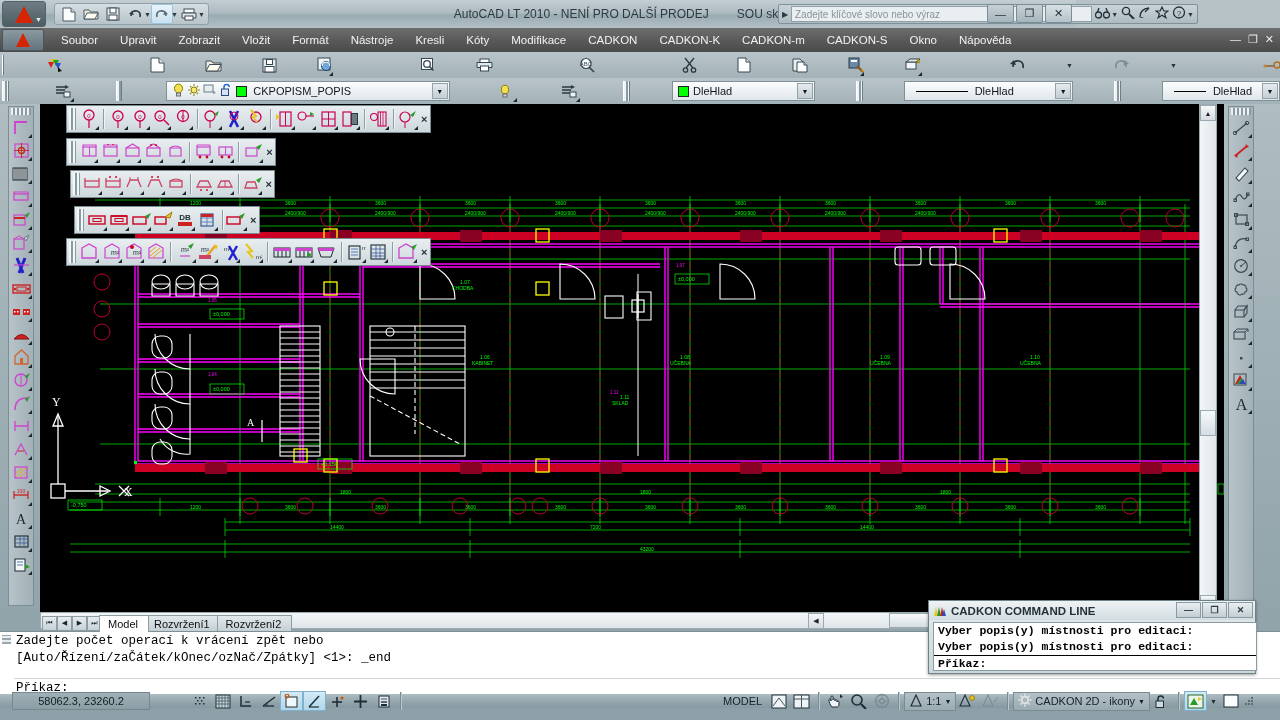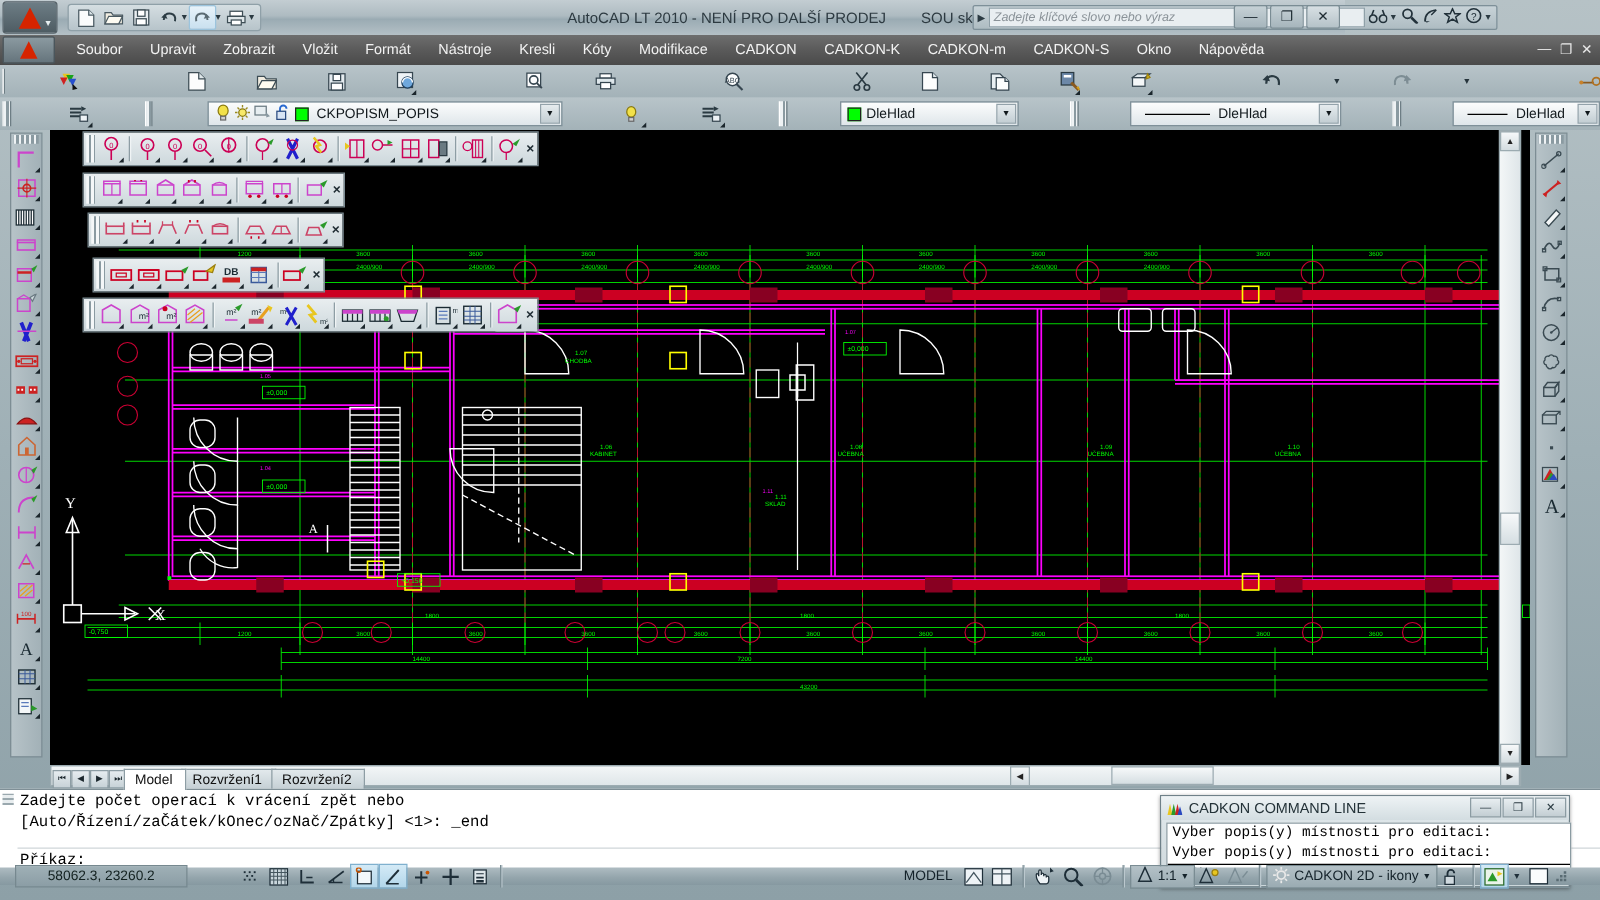--- a/index.html
+++ b/index.html
@@ -60,21 +60,21 @@
 
   .srchbox {
     position: absolute; left: 778px; top: 4px; width: 420px; height: 20px;
     background: linear-gradient(180deg,#c8d3d8,#aebcc2);
     border: 1px solid #7e9099; border-radius: 2px;
     display: flex; align-items: center;
   }
   .srch-caret { width: 12px; text-align:center; font-size: 8px; color:#2b3a42; }
   .srch-input {
     flex: 1; height: 16px; background: #e9eef1; border: 1px solid #8fa0a8;
-    font-size: 10px; font-style: italic; color: #8a9298; padding: 0 3px;
+    font-size: 10px; color: #8a9298; padding: 0 3px;
     display:flex; align-items:center; overflow:hidden; white-space:nowrap;
   }
   .srch-icons { display:flex; align-items:center; padding: 0 3px; gap: 3px; }
   .srch-ic { font-size: 12px; color: #23323a; }
 
   .wbtns { position: absolute; right: 4px; top: 4px; display: flex; gap: 2px; }
   .wbtn {
     width: 27px; height: 19px;
     background: linear-gradient(180deg,#c6d1d6,#a6b5bc);
     border: 1px solid #7a8c94; border-radius: 2px;
@@ -224,23 +224,23 @@
     line-height: 17px;
   }
   .cmd-prompt {
     position:absolute; left: 16px; top: 49px;
     font-family: "Liberation Mono", monospace; font-size: 12.5px; color: #000;
   }
   .cmd-hr { position:absolute; left:14px; right:0; top:46px; height:1px; background:#cfd6d9; }
 
   
   .ck-win {
-    position: absolute; left: 928px; top: 636px; width: 328px; height: 74px;
+    position: absolute; left: 928px; top: 600px; width: 328px; height: 74px;
     background: linear-gradient(180deg,#e3eaed,#ccd7db);
-    border: 1px solid #6f8189; box-shadow: 0 1px 3px rgba(0,0,0,.4);
+    border: 1px solid #6f8189; box-shadow: 0 1px 3px rgba(0,0,0,.4); font-weight: bold;
   }
   .ck-title {
     height: 19px; display: flex; align-items: center; padding-left: 4px;
     background: linear-gradient(180deg,#eef3f5,#d3dde1);
     color: #243238; font-size: 11.5px;
   }
   .ck-logo { width: 13px; height: 12px; margin-right: 5px; position: relative; }
   .ck-btns { position:absolute; right: 2px; top: 1px; display:flex; gap:1px;}
   .ck-b {
     width: 25px; height: 16px; border: 1px solid #8b9ba2;

